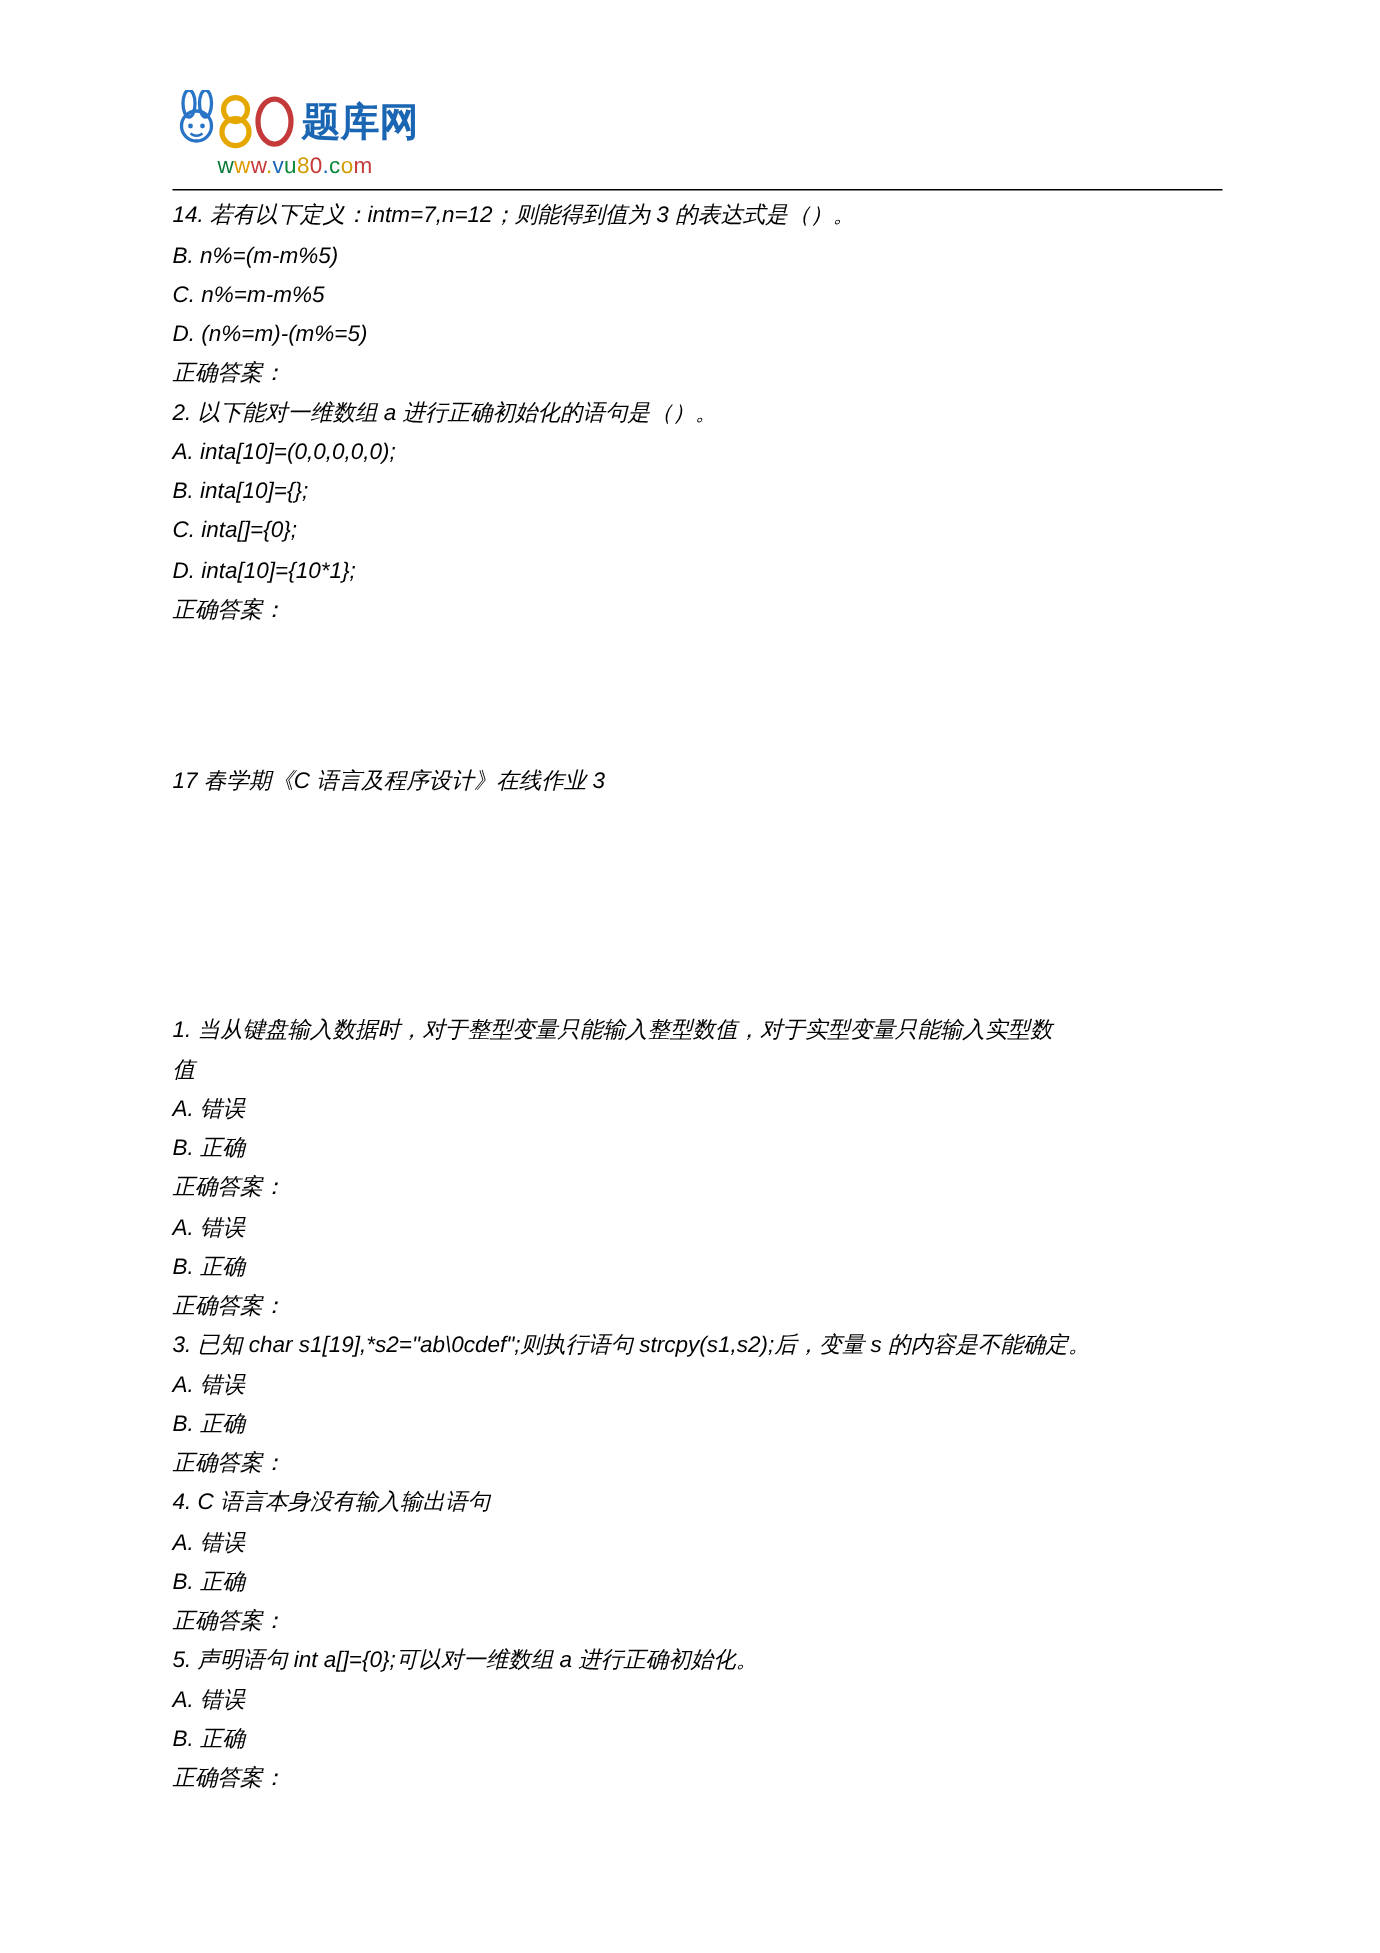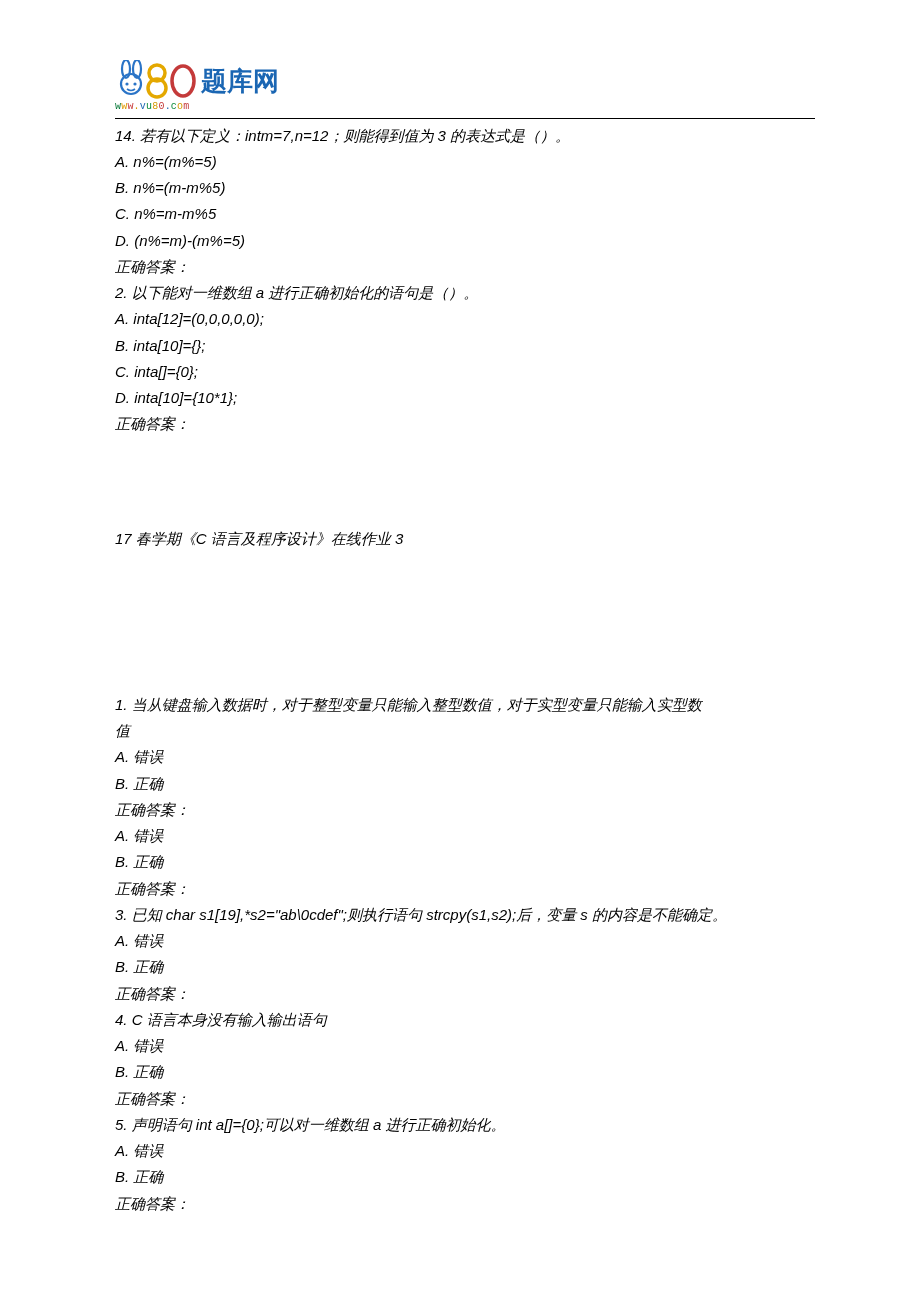--- a/index.html
+++ b/index.html
@@ -10,25 +10,26 @@
       color: #000000;
       line-height: 1.75;
       width: 920px;
       padding: 60px 105px 80px 115px;
     }
     .logo-block {
       margin-bottom: 2px;
     }
     .logo-block svg { display: block; }
     .url-row {
-      font-family: Liberation Mono, monospace;
-      font-size: 10px;
+      font-family: Liberation Sans, sans-serif;
+      font-size: 15px;
       letter-spacing: 0.2px;
       color: #2b6cb0;
       margin-top: -2px;
+      margin-left: 30px;
     }
     .url-row .w1 { color: #0a7a3a; }
     .url-row .w2 { color: #e09a00; }
     .url-row .w3 { color: #c73a3a; }
     .url-row .dot1 { color: #d39a00; }
     .url-row .v { color: #1a66b3; }
     .url-row .u { color: #0a8a3a; }
     .url-row .eight { color: #d39a00; }
     .url-row .zero { color: #c43a3a; }
     .url-row .dot2 { color: #1a66b3; }
@@ -71,28 +72,27 @@
   <div class="url-row">
     <span class="w1">w</span><span class="w2">w</span><span class="w3">w</span><span class="dot1">.</span><span class="v">v</span><span class="u">u</span><span class="eight">8</span><span class="zero">0</span><span class="dot2">.</span><span class="c">c</span><span class="o">o</span><span class="m">m</span>
   </div>
 </div>
 
 <hr class="hr-line">
 
 <div class="content">
 
   <div class="line">14.    若有以下定义：intm=7,n=12；则能得到值为 3 的表达式是（）。</div>
-  <div class="line">A. n%=(m%=5)</div>
   <div class="line">B. n%=(m-m%5)</div>
   <div class="line">C. n%=m-m%5</div>
   <div class="line">D. (n%=m)-(m%=5)</div>
   <div class="line">正确答案：</div>
 
   <div class="line">2.    以下能对一维数组 a 进行正确初始化的语句是（）。</div>
-  <div class="line">A. inta[12]=(0,0,0,0,0);</div>
+  <div class="line">A. inta[10]=(0,0,0,0,0);</div>
   <div class="line">B. inta[10]={};</div>
   <div class="line">C. inta[]={0};</div>
   <div class="line">D. inta[10]={10*1};</div>
   <div class="line">正确答案：</div>
 
   <div class="gap-big"></div>
 
   <div class="line">17 春学期《C 语言及程序设计》在线作业 3</div>
 
   <div class="gap-big2"></div>

